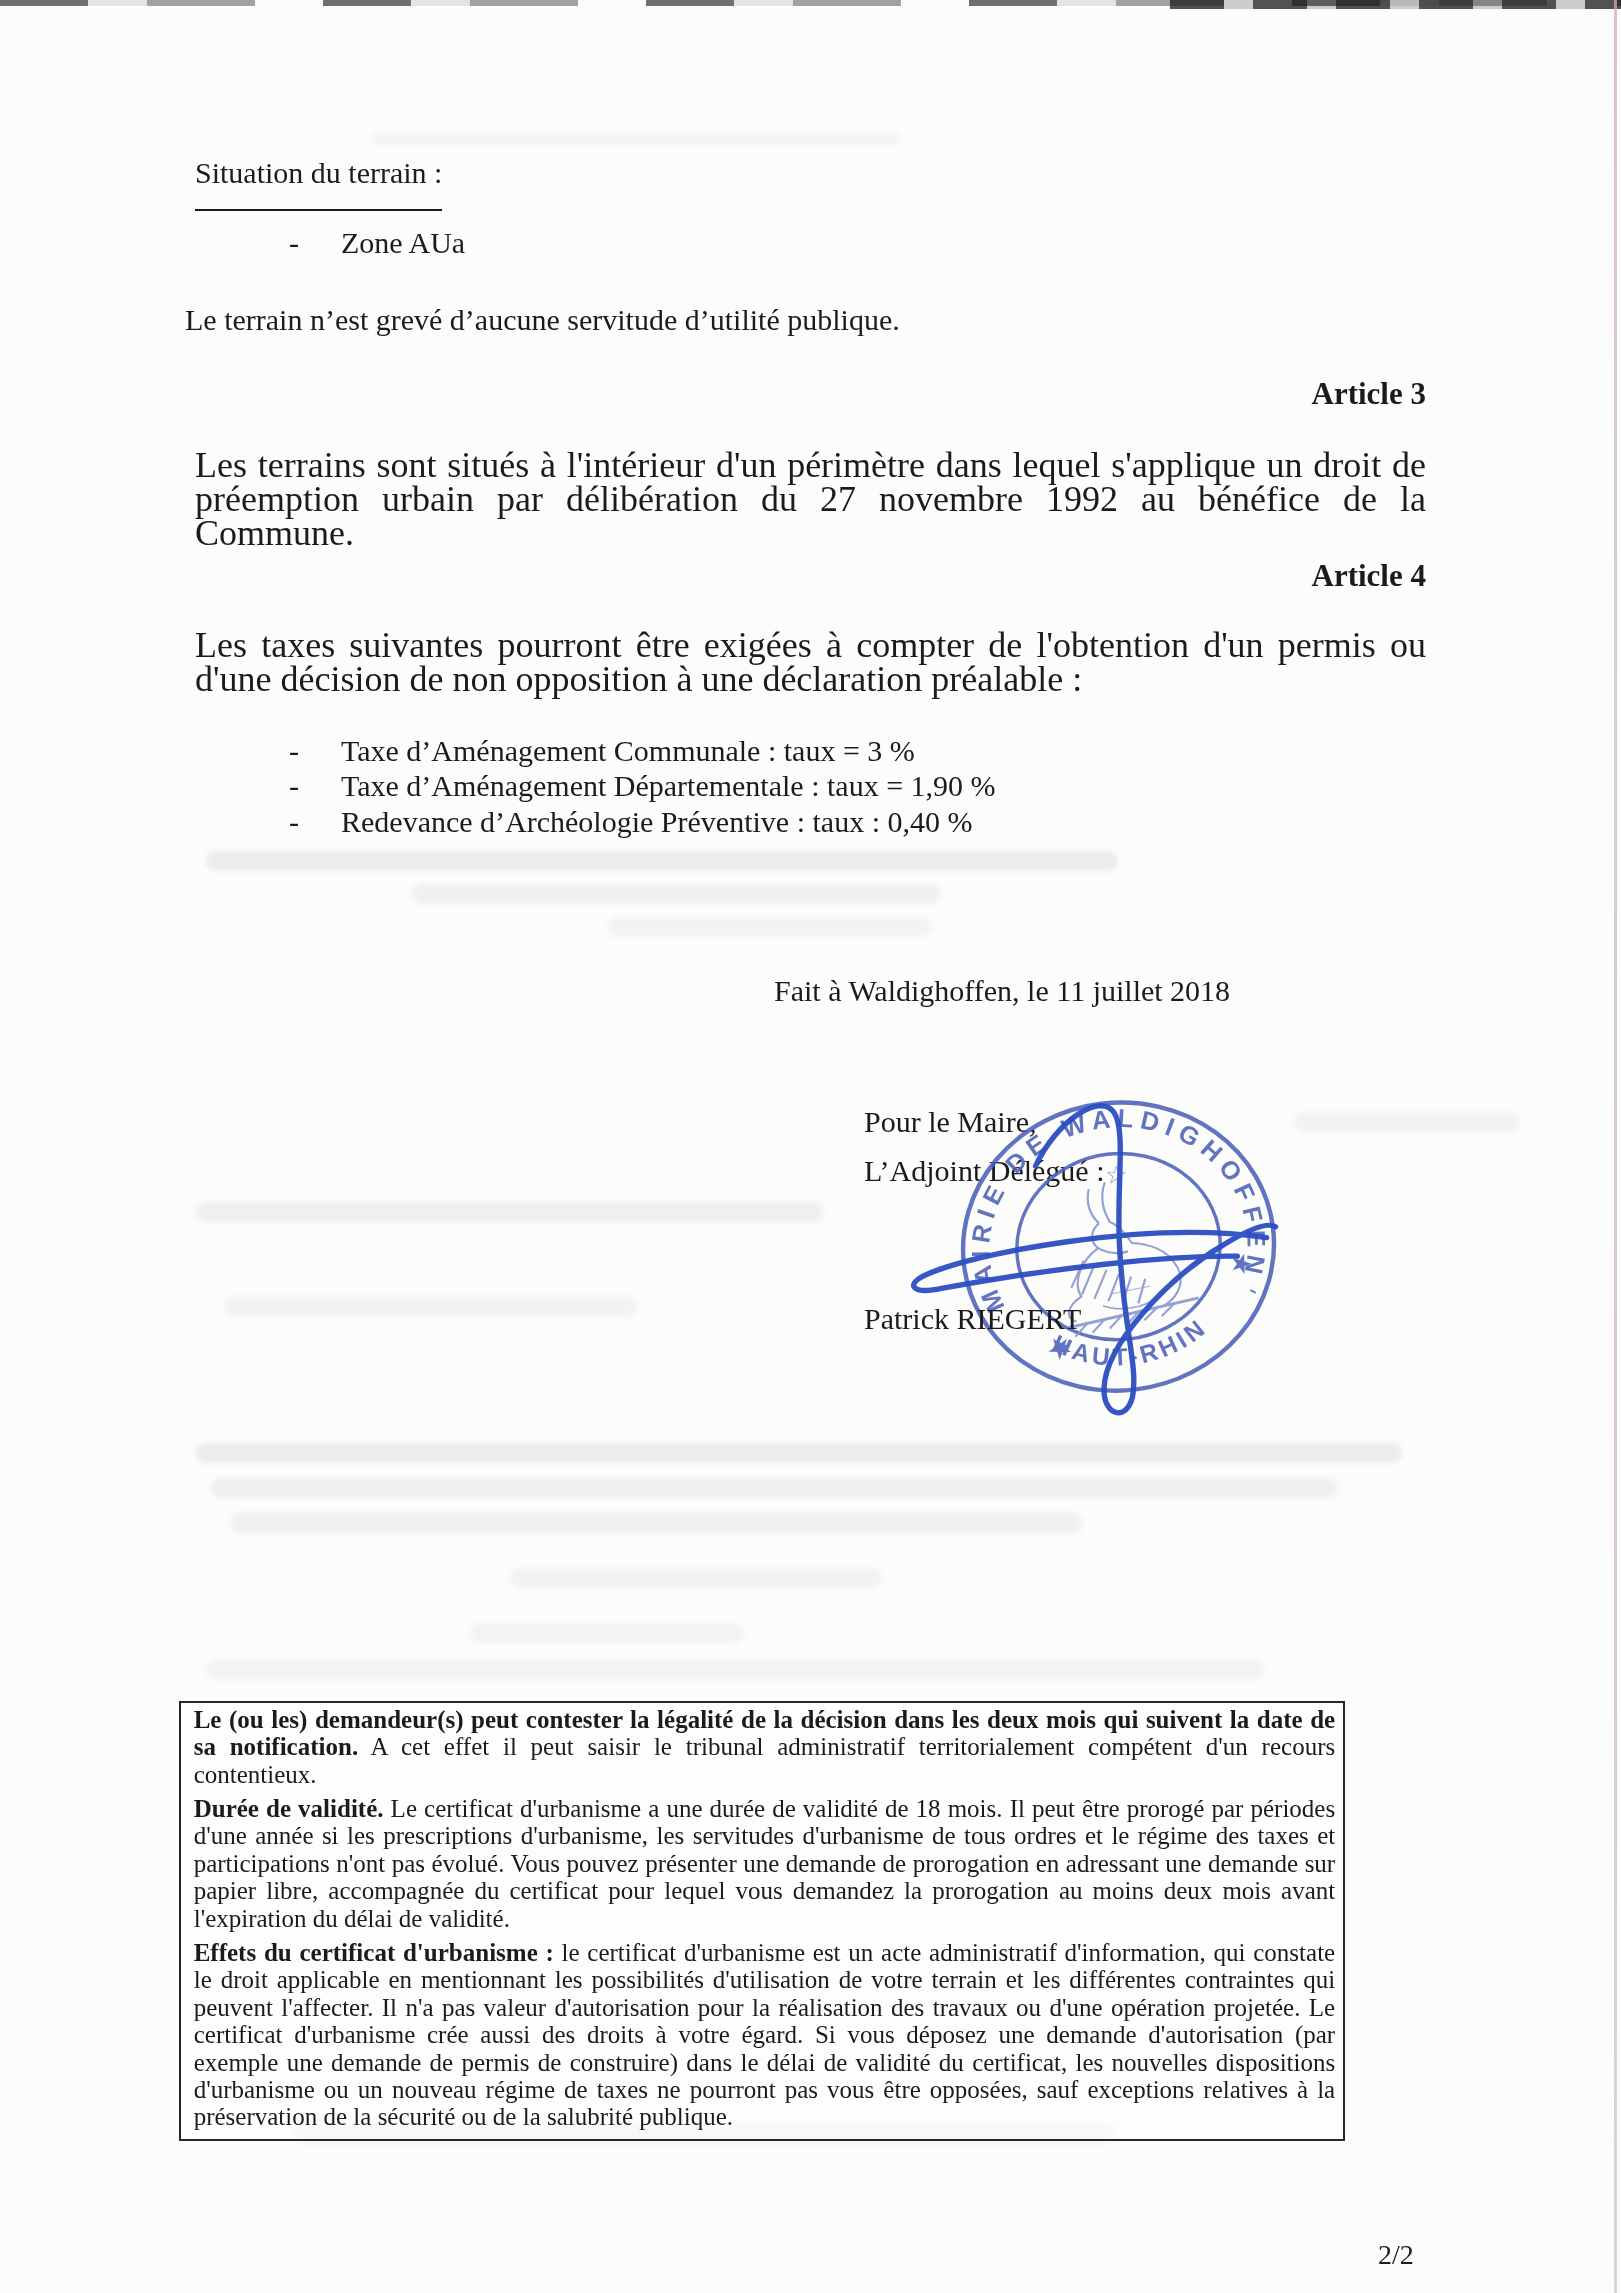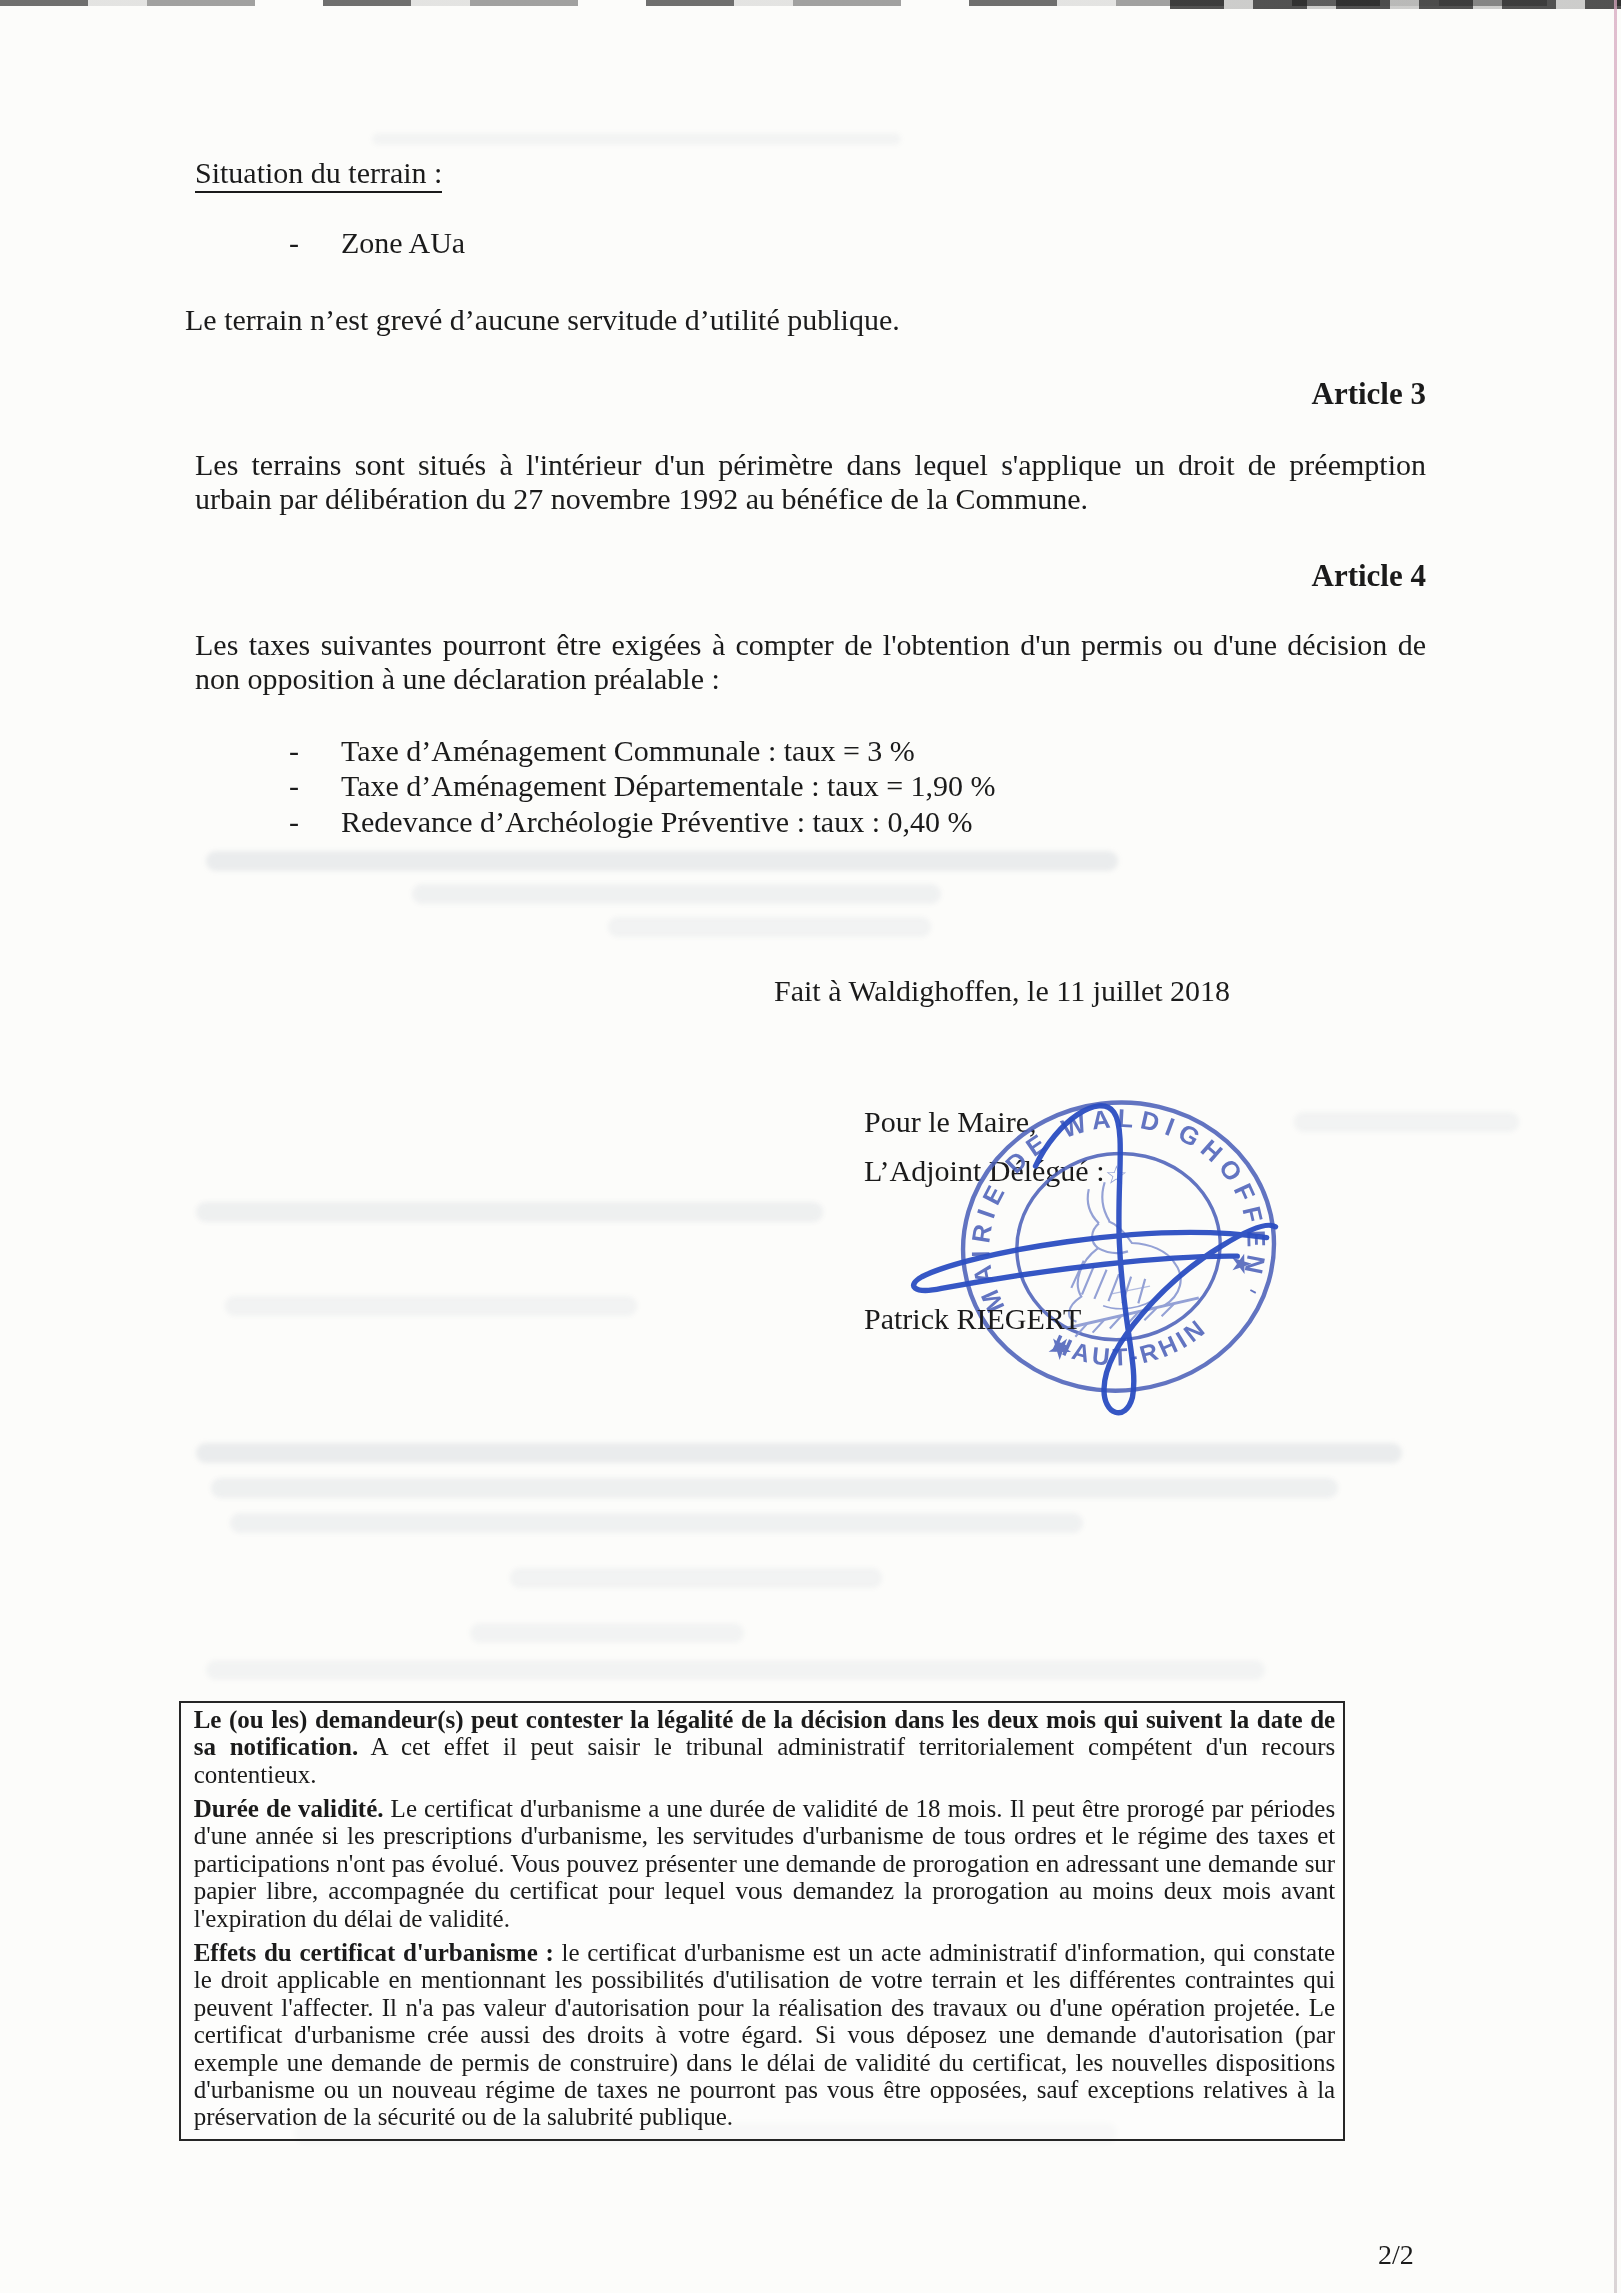--- a/index.html
+++ b/index.html
@@ -31,24 +31,24 @@
   }
   
   .bleed{
     position:absolute;height:19.6px;border-radius:9.8px;
     background:rgba(115,128,158,0.13);
     filter:blur(2.9px);
   }
   .t{position:absolute;font-size:30px;line-height:34px;white-space:nowrap;}
   .para{
     position:absolute;left:195px;width:1231px;
-    font-size:30px;line-height:34px;text-align:justify;
+    font-size:36px;line-height:34px;text-align:justify;
   }
   .heading-underline{
-    border-bottom:2px solid #1b1b1b;padding-bottom:2px;
+    border-bottom:2px solid #1b1b1b;padding-bottom:20px;
   }
   .article-title{
     position:absolute;left:195px;width:1231px;text-align:right;
     font-size:31px;font-weight:bold;
   }
   .list-row{position:absolute;left:195px;width:1274px;height:35px;font-size:30px;}
   .list-row .dash{position:absolute;left:94px;top:0;}
   .list-row .item{position:absolute;left:146px;top:0;white-space:nowrap;}
   .sig-block{position:absolute;left:864px;top:1097px;font-size:30px;line-height:49px;}
   .notice-box{

